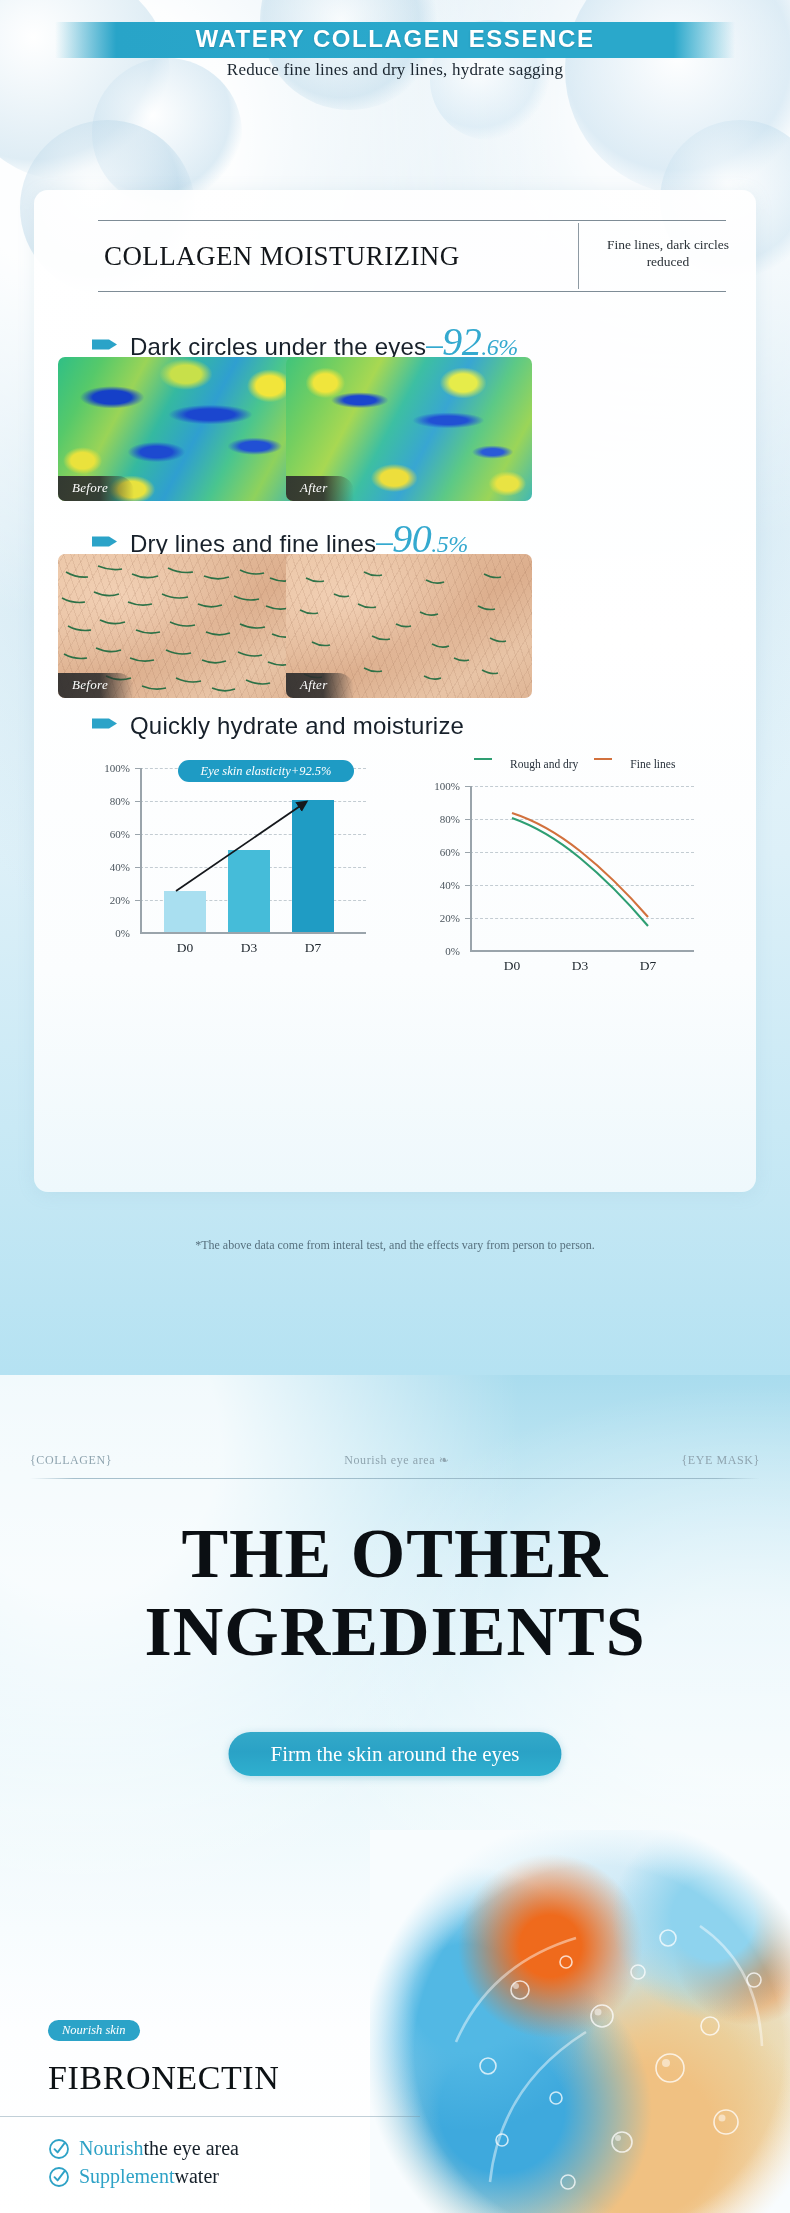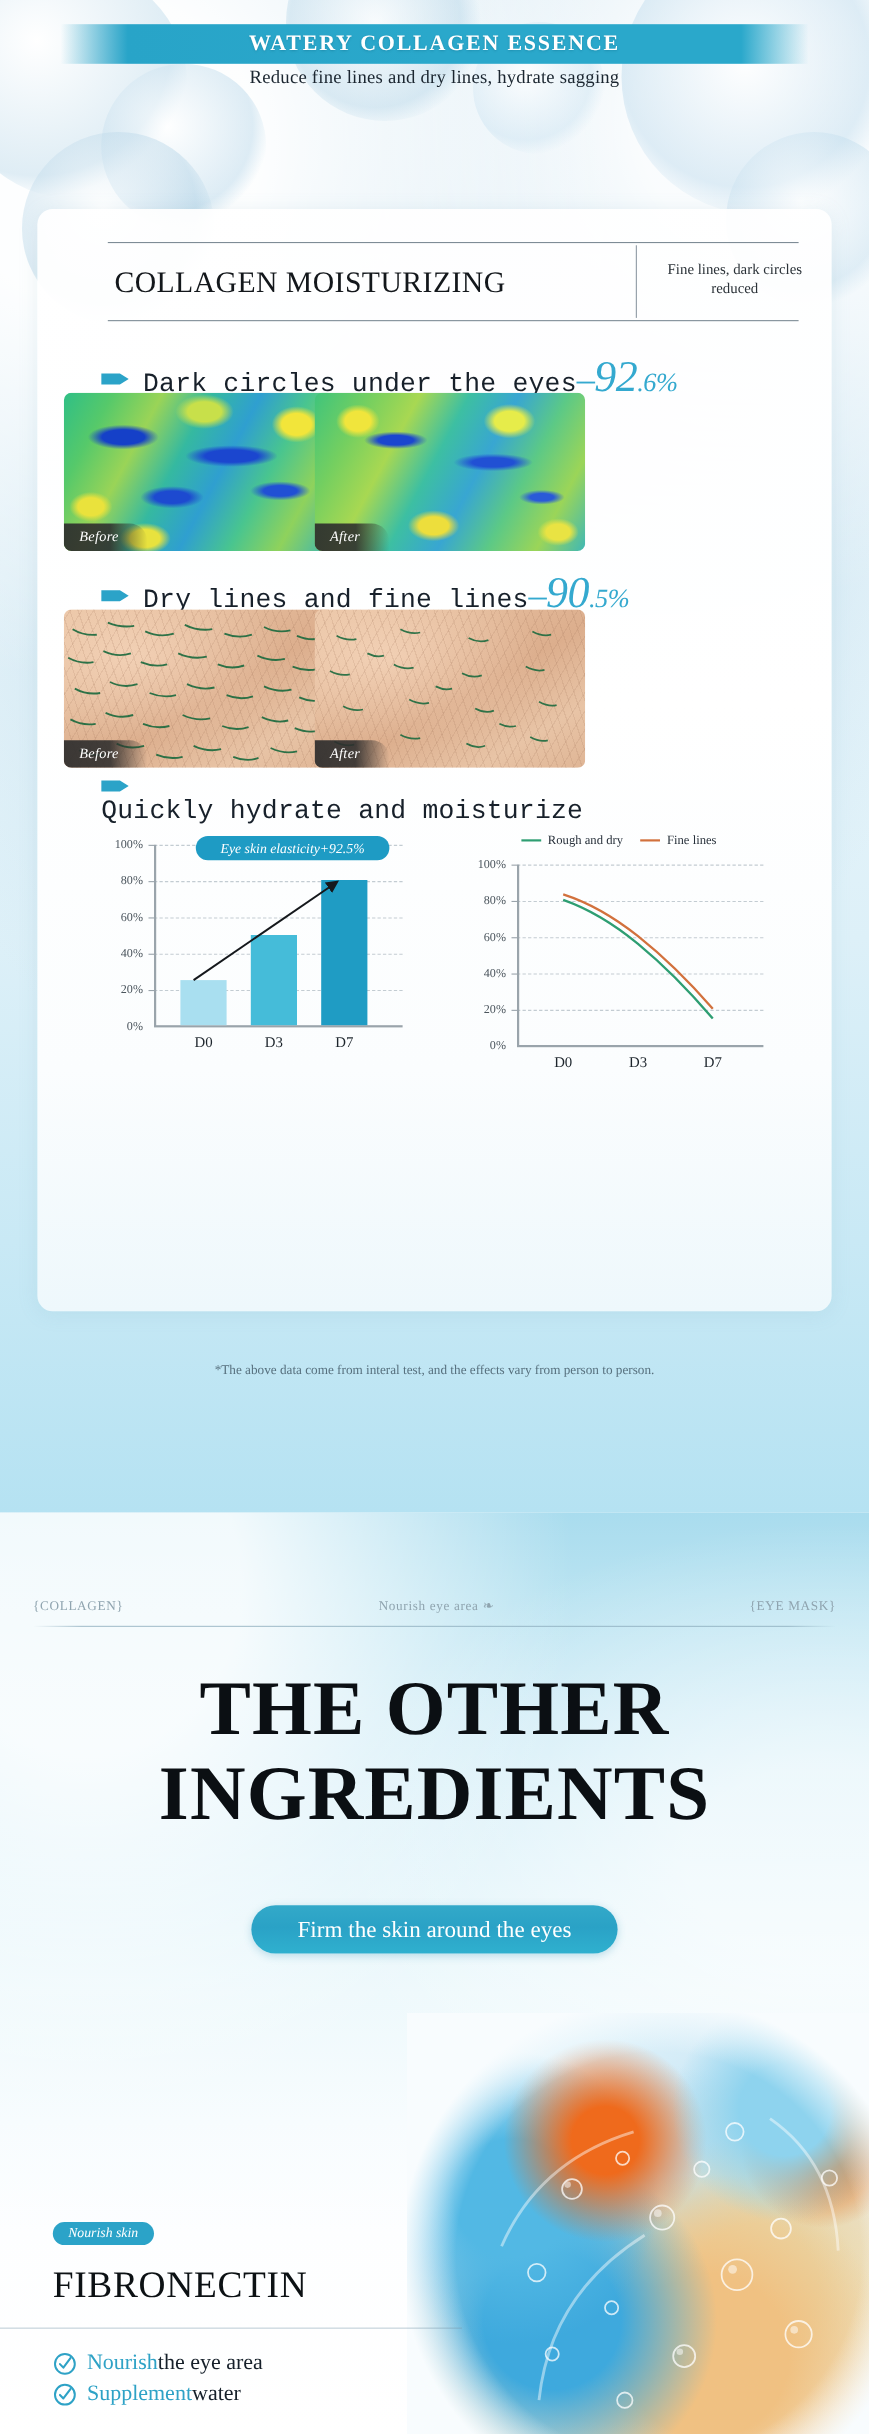--- a/index.html
+++ b/index.html
@@ -51,24 +51,24 @@
     position: absolute;
     left: 55px; top: 22px;
     width: 680px; height: 36px;
     background: linear-gradient(90deg, rgba(36,160,196,.0) 0%, #28a4c8 9%, #2aa8cb 50%, #2aa8cb 91%, rgba(42,168,203,0) 100%);
   }
   .hero-title {
     position: absolute;
     left: 0; top: 20px;
     width: 790px;
     text-align: center;
-    font-size: 20px;
+    font-size: 24px;
     letter-spacing: 1.6px;
     color: #ffffff;
-    font-family: Liberation Serif, serif;
+    font-family: Liberation Sans, sans-serif;
     line-height: 38px;
     text-shadow: 0 1px 2px rgba(0,70,95,.25);
   }
   .hero-sub {
     position: absolute;
     left: 0; top: 60px;
     width: 790px;
     text-align: center;
     font-size: 17px;
     color: #1b2630;
@@ -134,21 +134,21 @@
     position: relative;
     width: 26px; height: 13px;
     margin-right: 12px;
     top: -4px;
   }
   .flag-icon svg { display:block; }
   .sec-text {
     font-size: 24px;
     color: #17202a;
     letter-spacing: .2px;
-    font-family: Liberation Mono, monospace;
+    font-family: Liberation Sans, sans-serif;
   }
   .pct {
     color: #34a9cf;
     font-family: "Liberation Serif", serif;
     font-style: italic;
     font-weight: 400;
     letter-spacing: -.5px;
   }
   .pct .dash { font-size: 33px; }
   .pct .big  { font-size: 40px; }
@@ -252,21 +252,21 @@
   }
 
   .legend {
     position: absolute;
     display: flex;
     gap: 16px;
     align-items: center;
     font-size: 11.5px;
     color: #27303a;
   }
-  .legend .item { display:flex; align-items:center; gap:6px; }
+  .legend .item { display:flex; gap:18px; }
   .legend .swatch { width: 18px; height: 2px; display:inline-block; }
 
   .footnote {
     position: absolute;
     left: 0; top: 1238px;
     width: 790px;
     text-align: center;
     font-size: 12px;
     color: #57707e;
   }
@@ -486,21 +486,21 @@
                 <path d="M196 116 q9 5 16 3"></path>
               <path d="M48 40 q8 4 15 2"></path>
                 <path d="M110 70 q8 4 15 2"></path>
                 <path d="M168 104 q8 4 15 2"></path>
             </g>
           </svg>
         </div>
         <div class="shot-label">After</div>
       </div>
 
-      <div class="sec-head" style="top:522px;flex-direction:column;">
+      <div class="sec-head" style="top:522px;">
         <span class="flag-icon">
           <svg width="26" height="13" viewBox="0 0 26 13">
               <path d="M0 1.5 L17 1.5 L25 6.5 L17 11.5 L0 11.5 Z" fill="#2ba3c8"></path>
             </svg>
         </span>
         <span class="sec-text">Quickly hydrate and moisturize</span>
       </div>
 
       <div class="chart-box" style="left:42px; top:572px; width:296px; height:224px;">
 

